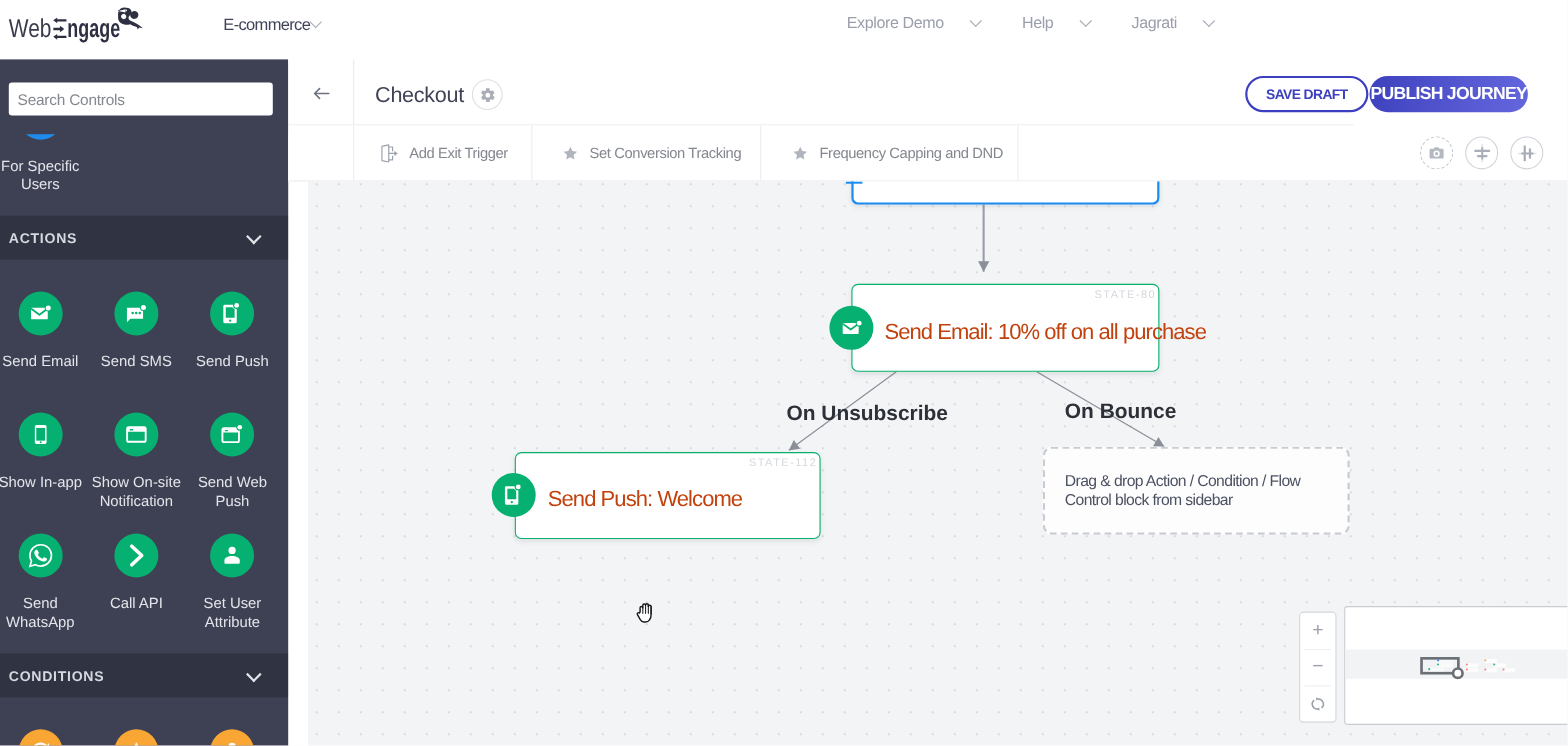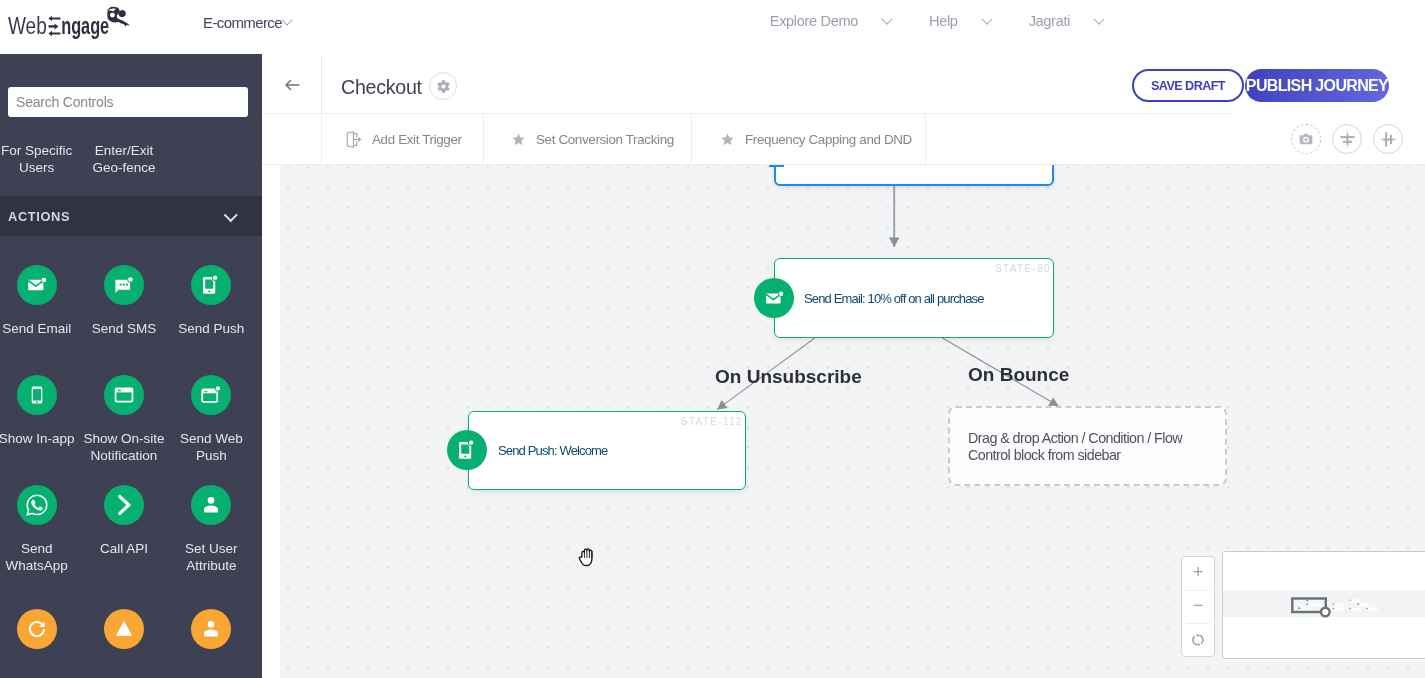--- a/index.html
+++ b/index.html
@@ -17,21 +17,21 @@
   .caret { display:inline-block; width:10px; height:10px; position:relative; }
   .caret:before { content:""; position:absolute; left:1px; top:-1px; width:7px; height:7px;
                   border-right:1.7px solid #a8abb8; border-bottom:1.7px solid #a8abb8;
                   transform:rotate(45deg); transform-origin:center; }
   .topbar-right { position:absolute; right:29px; top:13px; display:flex; align-items:center; gap:37px; }
   .tb-item { display:flex; align-items:center; gap:24px; color:#9b9eac; font-size:14.6px; letter-spacing:-0.35px; cursor:pointer; }
 
   
   .sidebar { position:absolute; left:0; top:54px; width:262px; height:624px;
              background:#3e4153; overflow:hidden; }
-  .sb-search-wrap { position:absolute; left:0; top:16px; width:262px; height:64px; background:#3e4153; z-index:5;}
+  .sb-search-wrap { position:absolute; left:0; top:4px; width:262px; height:64px; background:#3e4153; z-index:5;}
   .sb-search { position:absolute; left:8px; top:17px; width:240px; height:30px; background:#fff;
                border:none; border-radius:3px; font-size:14px; color:#5d6070; padding:0 8px;
                letter-spacing:-0.2px;
                font-family:"Liberation Sans", sans-serif; outline:none; }
   .sb-search::placeholder { color:#84878f; }
   .sb-scroll { position:absolute; left:0; top:64px; width:262px; height:560px; overflow:hidden; }
   .sb-inner { position:absolute; left:0; width:262px; }
   .sb-grid { display:flex; flex-wrap:wrap; padding:14px 0 0 0; margin-left:-7px; }
   .sb-grid.nopad { padding-top:0; }
   .sb-cell { width:87.33px; display:flex; flex-direction:column; align-items:center;
@@ -77,21 +77,21 @@
              display:flex; align-items:center; justify-content:center; }
   .tb-circ.dashed { border:1.4px dashed #c3c7ce; }
 
   
   .canvas { position:absolute; left:280px; top:165px; width:1236px; height:513px;
             background-color:#f3f4f6;
             background-image:radial-gradient(#d9dbdf 1.1px, transparent 1.1px);
             background-size:20px 20px; background-position:58px -7.5px; overflow:hidden; }
   .cnode { position:absolute; background:#fff; border-radius:6px;
            box-shadow:0 2px 5px rgba(60,70,90,0.11); }
-  .cnode-title { position:absolute; font-size:13px; color:#0c4a6e; letter-spacing:-0.85px; white-space:nowrap; }
+  .cnode-title { position:absolute; font-size:20px; color:#c2410c; letter-spacing:-0.85px; white-space:nowrap; }
   .cnode-state { position:absolute; font-size:10px; color:#d5d8dd; letter-spacing:1.35px; }
   .cnode-ico { position:absolute; width:40px; height:40px; border-radius:50%; background:#06b070;
                display:flex; align-items:center; justify-content:center; }
   .edge-label { position:absolute; font-size:19px; font-weight:bold; color:#2d3038; white-space:nowrap; }
   .ph-node { position:absolute; background:#fdfdfd; border:2px dashed #c8cbd0; border-radius:8px; }
   .ph-text { position:absolute; font-size:14.3px; color:#4c5162; line-height:16.5px; letter-spacing:-0.55px; }
 
   
   .zoomctl { position:absolute; width:34px; height:101px; background:#fff;
              border:1px solid #d3d6db; border-radius:4px; }
@@ -161,24 +161,20 @@
   </div>
 
   <div class="sidebar">
     <div class="sb-scroll">
       <div class="sb-inner" style="top:-32px">
       <div class="sb-grid nopad" style="margin-top:-14px">
         <div class="sb-cell">
           <div class="sb-ico" style="background:#1f8ceb"></div>
           <div class="sb-label">For Specific Users</div>
         </div>
-        <div class="sb-cell">
-          <div class="sb-ico" style="background:#1f8ceb"></div>
-          <div class="sb-label">Enter/Exit Geo-fence</div>
-        </div>
       </div>
       <div class="sb-section" style="margin-top:14px">
         <span class="sb-section-title">ACTIONS</span>
         <span class="sb-chevron"></span>
       </div>
       <div class="sb-grid">
         <div class="sb-cell">
           <div class="sb-ico" style="background:#06b070">
                 <svg width="22" height="22" viewBox="0 0 24 24">
                   <rect x="2.4" y="6.4" width="16.6" height="11.4" rx="0.9" fill="#fff"></rect>
@@ -265,20 +261,24 @@
         </div>
         <div class="sb-cell">
           <div class="sb-ico" style="background:#06b070">
                 <svg width="22" height="22" viewBox="0 0 24 24" fill="#fff">
                   <circle cx="12" cy="7.0" r="3.6"></circle>
                   <path d="M12 12.6c-3.9 0-7.6 1.9-7.6 4.1v2.5c0 .5.4.9.9.9h13.4c.5 0 .9-.4.9-.9v-2.5c0-2.2-3.7-4.1-7.6-4.1z"></path>
                 </svg>
               </div>
           <div class="sb-label">Set User Attribute</div>
         </div>
+      </div>
+      <div class="sb-section" style="margin-top:14px">
+        <span class="sb-section-title">CONDITIONS</span>
+        <span class="sb-chevron"></span>
       </div>
       <div class="sb-grid">
         <div class="sb-cell">
           <div class="sb-ico" style="background:#faa634">
                 <svg width="22" height="22" viewBox="0 0 24 24" fill="#fff">
                   <path d="M12 3.2c-4.9 0-8.8 4-8.8 8.8s4 8.8 8.8 8.8 8.8-4 8.8-8.8h-2.2c0 3.7-3 6.6-6.6 6.6s-6.6-3-6.6-6.6S8.3 5.4 12 5.4c1.8 0 3.5.8 4.7 2l-2.4 2.4h6V3.8l-2.1 2.1C16.6 4.2 14.4 3.2 12 3.2z"></path>
                 </svg>
               </div>
 
         </div>

